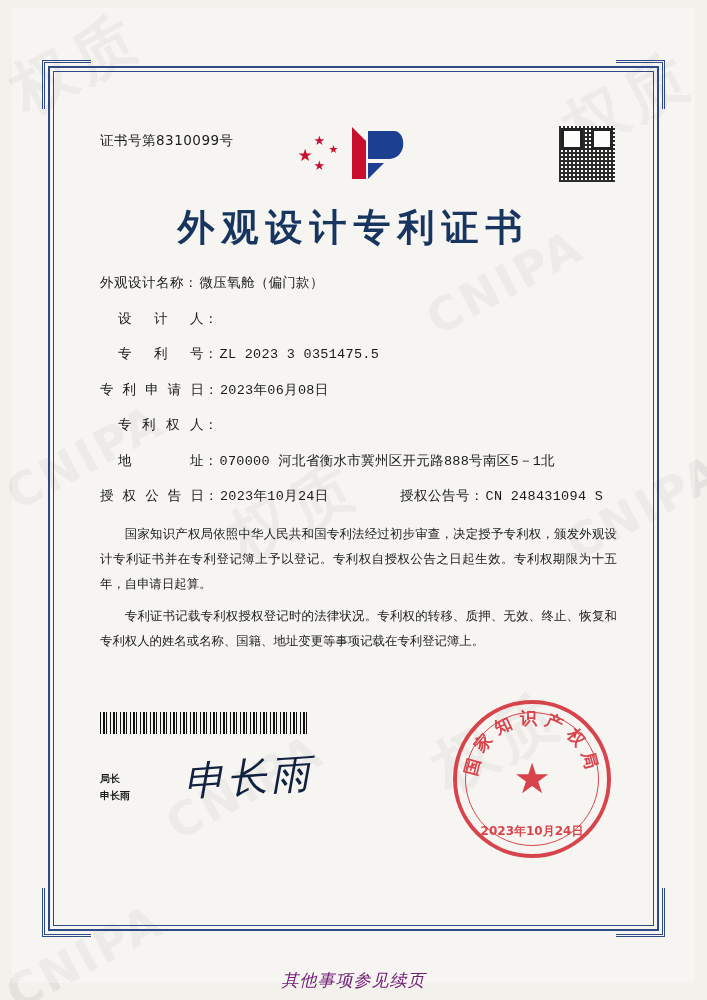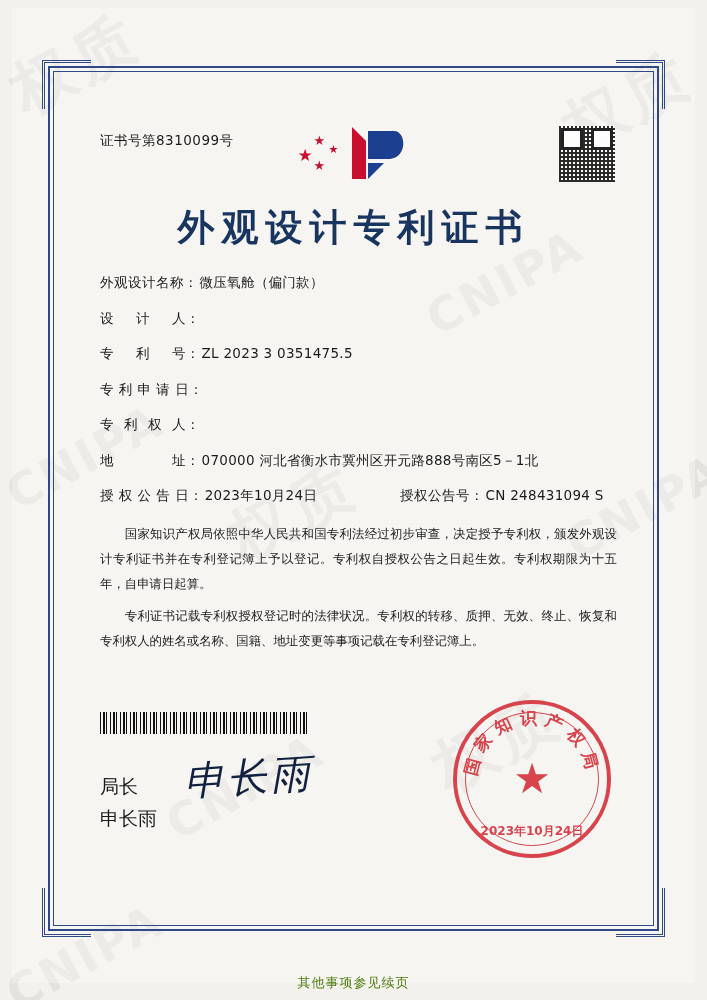--- a/index.html
+++ b/index.html
@@ -153,38 +153,40 @@
     color: #18355f;
     font-family: "DejaVu Sans", "Liberation Sans", sans-serif;
   }
 
   
   .fields {
     position: absolute;
     left: 36px;
     right: 20px;
     top: 192px;
+    font-family: Liberation Mono, monospace;
   }
   .row {
     display: flex;
     align-items: baseline;
     margin-bottom: 17.5px;
     font-size: 13.5px;
     color: #1a1a1a;
   }
   .lbl {
     flex: 0 0 auto;
     white-space: nowrap;
     letter-spacing: 0.5px;
   }
   .lbl.sp {
     display: inline-block;
     width: 86px;
     text-align: justify;
     text-align-last: justify;
+    margin-left: 18px;
   }
   .sep { padding: 0 2px 0 0; }
   .val {
     flex: 1 1 auto;
     letter-spacing: 0.3px;
   }
   .row.two { justify-content: flex-start; }
   .row.two .half {
     display: flex;
     align-items: baseline;
@@ -219,23 +221,24 @@
         #111 0 1px, transparent 1px 3px,
         #111 3px 5px, transparent 5px 6px,
         #111 6px 7px, transparent 7px 10px);
   }
 
   
   .sig-block {
     position: absolute;
     left: 36px;
     top: 688px;
-    font-size: 19px;
+    font-size: 10px;
     line-height: 1.7;
     color: #1a1a1a;
+    font-weight: bold;
   }
   .sig-hand {
     position: absolute;
     left: 120px;
     top: 668px;
     font-size: 40px;
     color: #11213f;
     font-family: "DejaVu Serif", "Liberation Serif", serif;
     font-style: italic;
     letter-spacing: 3px;
@@ -294,24 +297,25 @@
     bottom: -6px;
     text-align: center;
     font-size: 12px;
     color: #1a1a1a;
   }
   .footnote {
     position: absolute;
     left: 0; right: 0;
     bottom: 8px;
     text-align: center;
-    font-size: 13px;
-    color: #4d7c0f;
+    font-size: 17px;
+    color: #701a75;
     letter-spacing: 1px;
     z-index: 4;
+    font-style: italic;
   }
 </style>
 </head>
 <body>
 
 <div class="wm-layer">
     <div class="wm wm-cn" style="left: 8px; top: 22px; transform: rotate(-28deg);">权质</div>
     <div class="wm wm-en" style="left: 420px; top: 255px; transform: rotate(-28deg);">CNIPA</div>
     <div class="wm wm-en" style="left: 0px; top: 430px; transform: rotate(-28deg);">CNIPA</div>
     <div class="wm wm-cn" style="left: 225px; top: 470px; transform: rotate(-28deg);">权质</div>
@@ -370,20 +374,21 @@
 
       <div class="row">
         <span class="lbl sp">专 利 号</span>
         <span class="sep">：</span>
         <span class="val">ZL 2023 3 0351475.5</span>
       </div>
 
       <div class="row">
         <span class="lbl">专 利 申 请 日</span>
         <span class="sep">：</span>
+        <span class="val">2023年06月08日</span>
       </div>
 
       <div class="row">
         <span class="lbl sp">专 利 权 人</span>
         <span class="sep">：</span>
       </div>
 
       <div class="row">
         <span class="lbl sp">地 址</span>
         <span class="sep">：</span>

